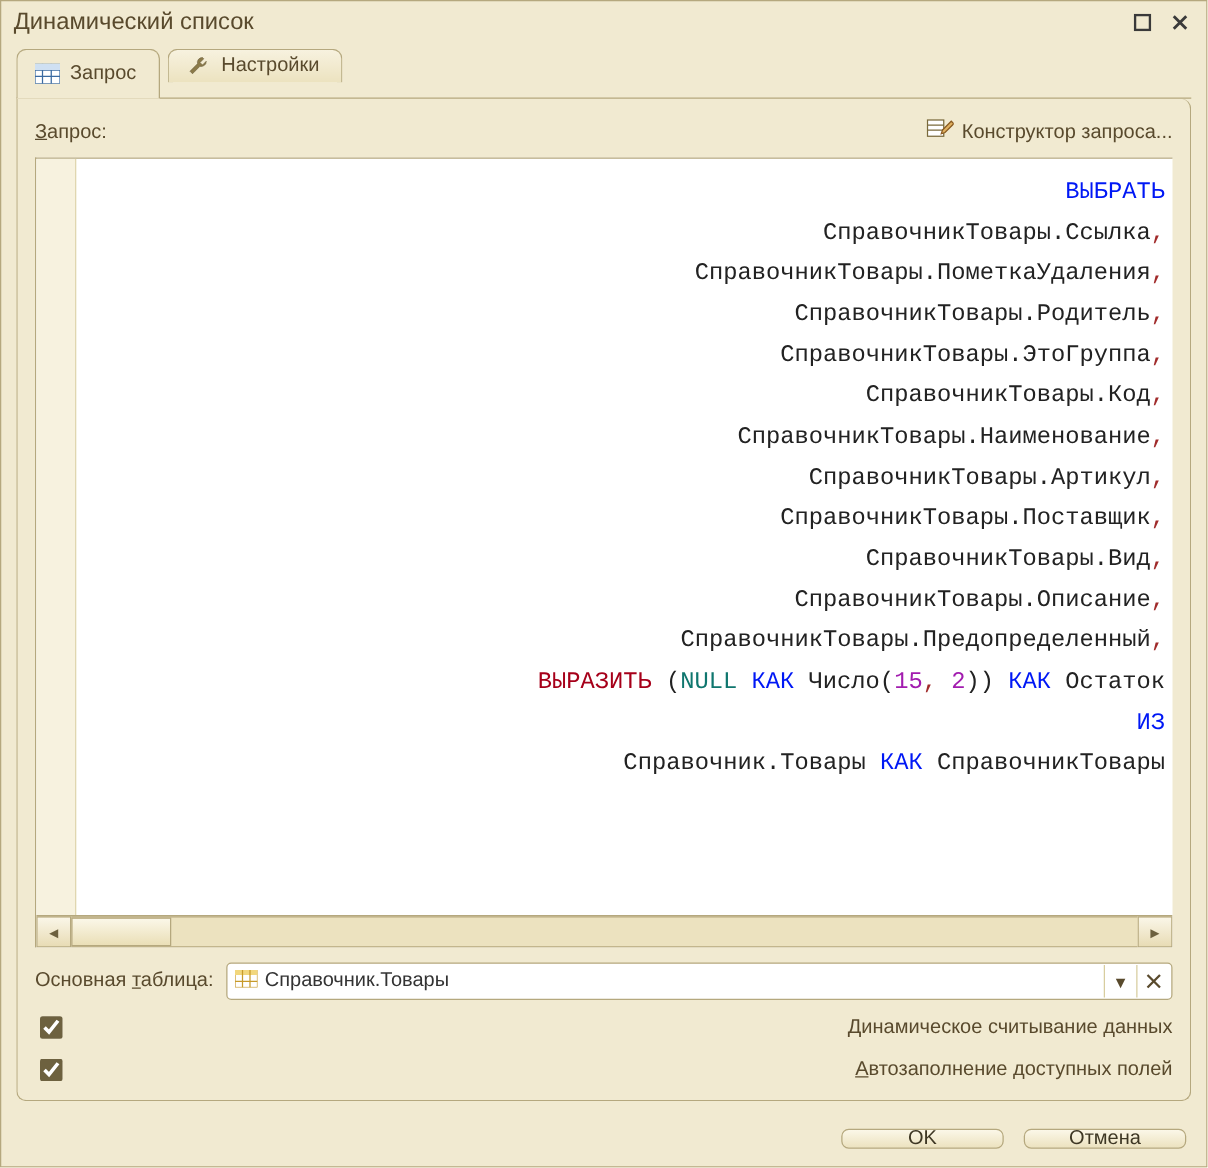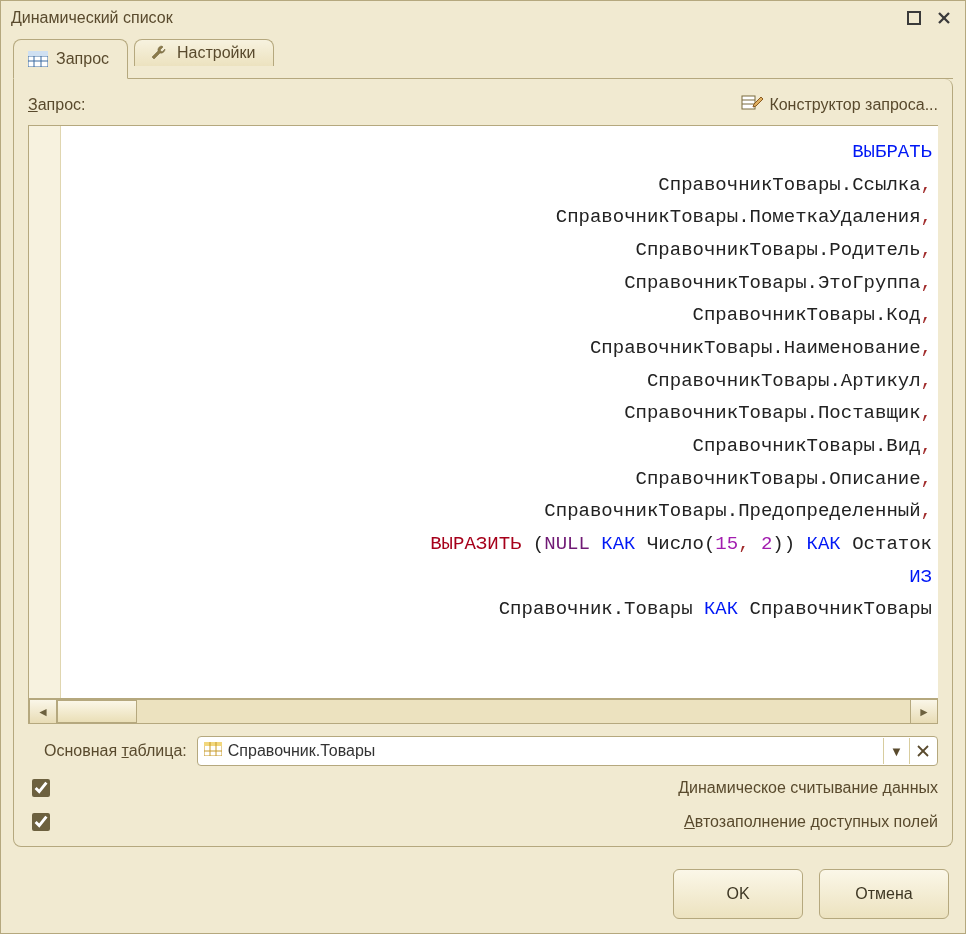--- a/index.html
+++ b/index.html
@@ -19,21 +19,21 @@
     background: #f1ead1;
     border: 1px solid #b5a87e;
     display: flex;
     flex-direction: column;
   }
   
   .title-bar {
     display: flex;
     align-items: center;
     padding: 6px 10px 10px 10px;
-    font-size: 16px;
+    font-size: 19px;
     color: #594a2d;
   }
   .title-bar .title { flex: 1; }
   .title-btn {
     width: 22px; height: 22px;
     display: inline-flex; align-items: center; justify-content: center;
     margin-left: 8px;
     font-size: 18px; line-height: 1;
     color: #3a3a3a;
   }
@@ -132,21 +132,21 @@
     padding: 10px 6px 10px 6px;
     font-family: "Courier New", monospace;
     font-size: 19px;
     line-height: 1.72;
     white-space: pre;
     color: #222;
     overflow: hidden;
   }
   .kw   { color: #0018f5; }
   .func { color: #a6001a; }
-  .null { color: #701a75; }
+  .null { color: #0f766e; }
   .num  { color: #a21caf; }
   .comma{ color: #a02a2a; }
   
   .h-scroll {
     height: 26px;
     background: #efe6c8;
     border-top: 1px solid #b5a87e;
     display: flex;
     align-items: stretch;
   }
@@ -171,21 +171,20 @@
     width: 80px;
     background: linear-gradient(#fbf7e8, #eadfb7);
     border: 1px solid #b5a87e;
   }
   
   .field-row {
     display: flex;
     align-items: center;
     margin-top: 12px;
     font-size: 16px;
-    margin-left: 16px;
   }
   .field-row label { margin-right: 10px; }
   .main-table {
     flex: 1;
     display: flex;
     align-items: center;
     background: #fff;
     border: 1px solid #b5a87e;
     border-radius: 4px;
     height: 30px;
@@ -210,21 +209,21 @@
   .check-row input { width: 18px; height: 18px; margin-right: 8px; accent-color: #6d613f; }
   
   .dialog-buttons {
     display: flex;
     justify-content: flex-end;
     padding: 10px 16px 14px 0;
     gap: 16px;
   }
   .btn {
     min-width: 130px;
-    height: 50px;
+    height: 16px;
     border: 1px solid #b5a87e;
     border-radius: 6px;
     background: linear-gradient(#fbf7e8, #ece2bf);
     font-size: 16px;
     color: #3e3724;
     display: inline-flex;
     align-items: center;
     justify-content: center;
     cursor: pointer;
   }

